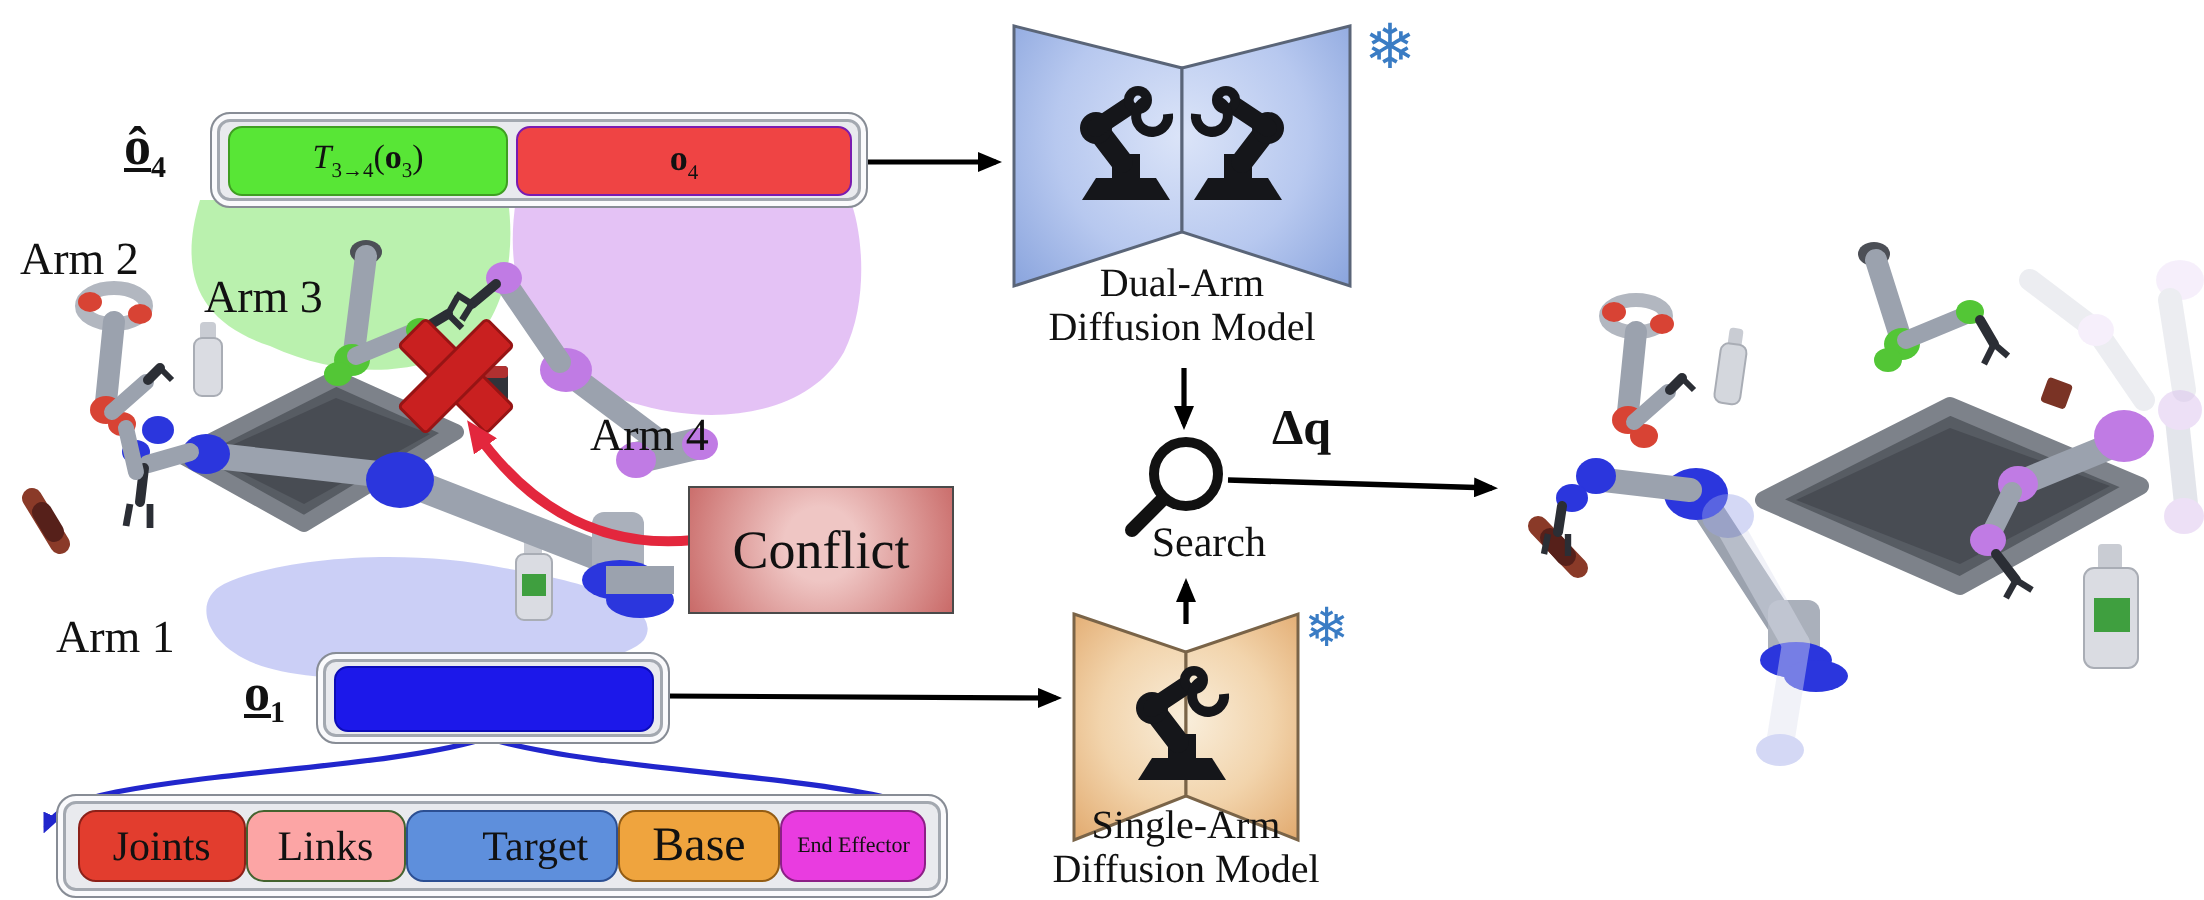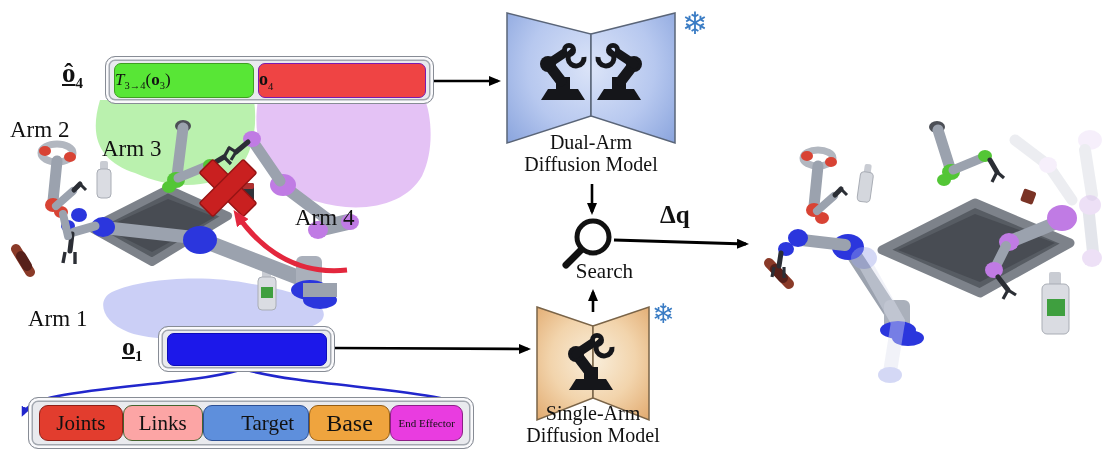--- a/index.html
+++ b/index.html
@@ -3,21 +3,21 @@
 <meta charset="utf-8">
 <style>
   html,body{margin:0;padding:0;background:#fff;}
   #fig{position:relative;width:1102px;height:450px;background:#fff;overflow:hidden;
        font-family:"Liberation Serif","DejaVu Serif",serif;color:#111;}
   #scene-svg{position:absolute;left:0;top:0;z-index:1;}
   .ov{position:absolute;z-index:2;}
   .lbl{font-size:23px;white-space:nowrap;}
   .slot{position:absolute;background:#e9eaee;border:1.5px solid #878c95;border-radius:10px;
         box-shadow:inset 0 0 0 2.5px #fafafc, inset 0 0 0 4px #a3a8b0;z-index:2;}
-  .inner-box{position:absolute;border-radius:7px;display:flex;align-items:center;justify-content:flex-start;}
+  .inner-box{position:absolute;border-radius:7px;display:flex;align-items:center;justify-content:center;}
   .math{font-size:17px;}
   .math sub{font-size:10.5px;}
   .obs-lbl{font-weight:bold;font-size:27px;text-decoration:underline;}
   .obs-lbl sub{font-size:15px;}
   #dual-title,#single-title{text-align:center;font-size:20px;line-height:22px;}
   #search-lbl{text-align:right;font-size:21px;}
   #dq-lbl{font-size:25px;font-weight:bold;}
   .snow{color:#3a7cc4;line-height:1;}
   #conflict-box{background:radial-gradient(circle at 50% 45%, #efc6c4 25%, #c96a68 100%);
       border:1.5px solid #4a4a4a;display:flex;align-items:center;justify-content:center;
@@ -304,20 +304,23 @@
   <div class="inner-box" style="left: 152px; top: 6px; width: 166px; height: 33px; border: 1.5px solid rgb(122, 27, 176); background: #ef4444;">
     <span class="math" style="font-size:18px;"><b>o</b><sub>4</sub></span>
   </div>
 </div>
 
 <div class="ov lbl" style="left:10px;top:117px;">Arm 2</div>
 <div class="ov lbl" style="left:102px;top:136px;">Arm 3</div>
 <div class="ov lbl" style="left:295px;top:205px;">Arm 4</div>
 <div class="ov lbl" style="left:28px;top:306px;">Arm 1</div>
 
+<div class="ov" id="conflict-box" style="left:344px;top:243px;width:131px;height:62px;">
+      <span>Conflict</span>
+    </div>
 
 <div class="ov obs-lbl" style="left:122px;top:332px;font-size:26px;"><span>o</span><sub>1</sub></div>
 
 <div class="slot" style="left:158px;top:326px;width:175px;height:44px;">
   <div class="inner-box" style="left: 8px; top: 6px; width: 158px; height: 31px; border: 1.5px solid rgb(12, 12, 184); background: rgb(28, 24, 234);"></div>
 </div>
 
 <div class="slot" style="left:28px;top:397px;width:444px;height:50px;">
   <div id="comp-row">
     <div class="comp-box b0" style="background: rgb(226, 61, 46);">Joints</div>
@@ -334,15 +337,15 @@
 <div class="ov" id="dual-title" style="left:503px;top:131px;width:176px;">
   <div>Dual-Arm</div>
       <div>Diffusion Model</div>
 </div>
 <div class="ov" id="single-title" style="left:501px;top:402px;width:184px;">
   <div>Single-Arm</div>
       <div>Diffusion Model</div>
 </div>
 
 <div class="ov" id="search-lbl" style="left:553px;top:259px;width:80px;">Search</div>
-<div class="ov" id="dq-lbl" style="left:660px;top:201px;">Δq</div>
+<div class="ov" id="dq-lbl" style="left:636px;top:201px;">Δq</div>
 
 </div>
 
 </body></html>

